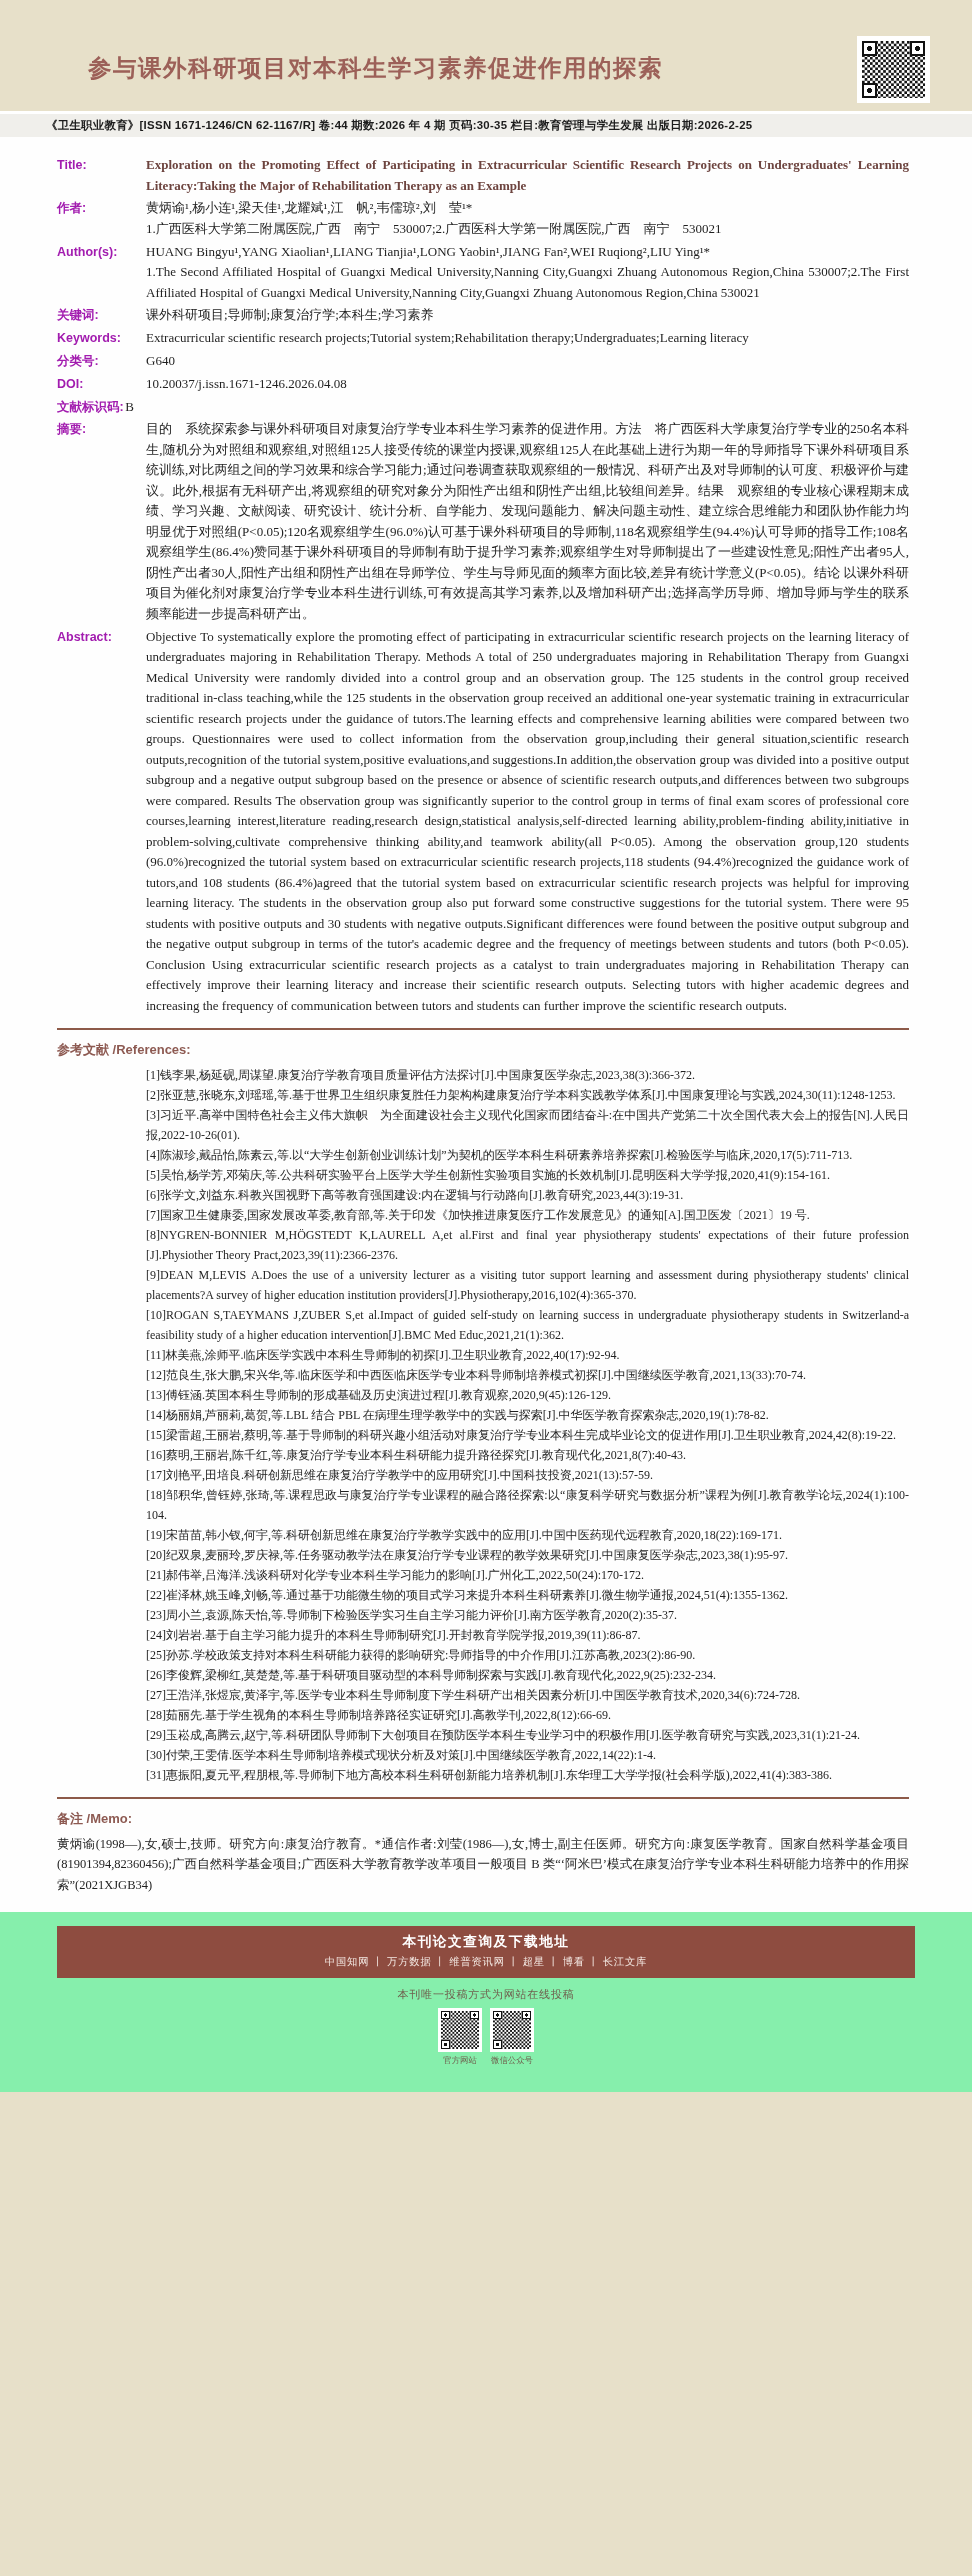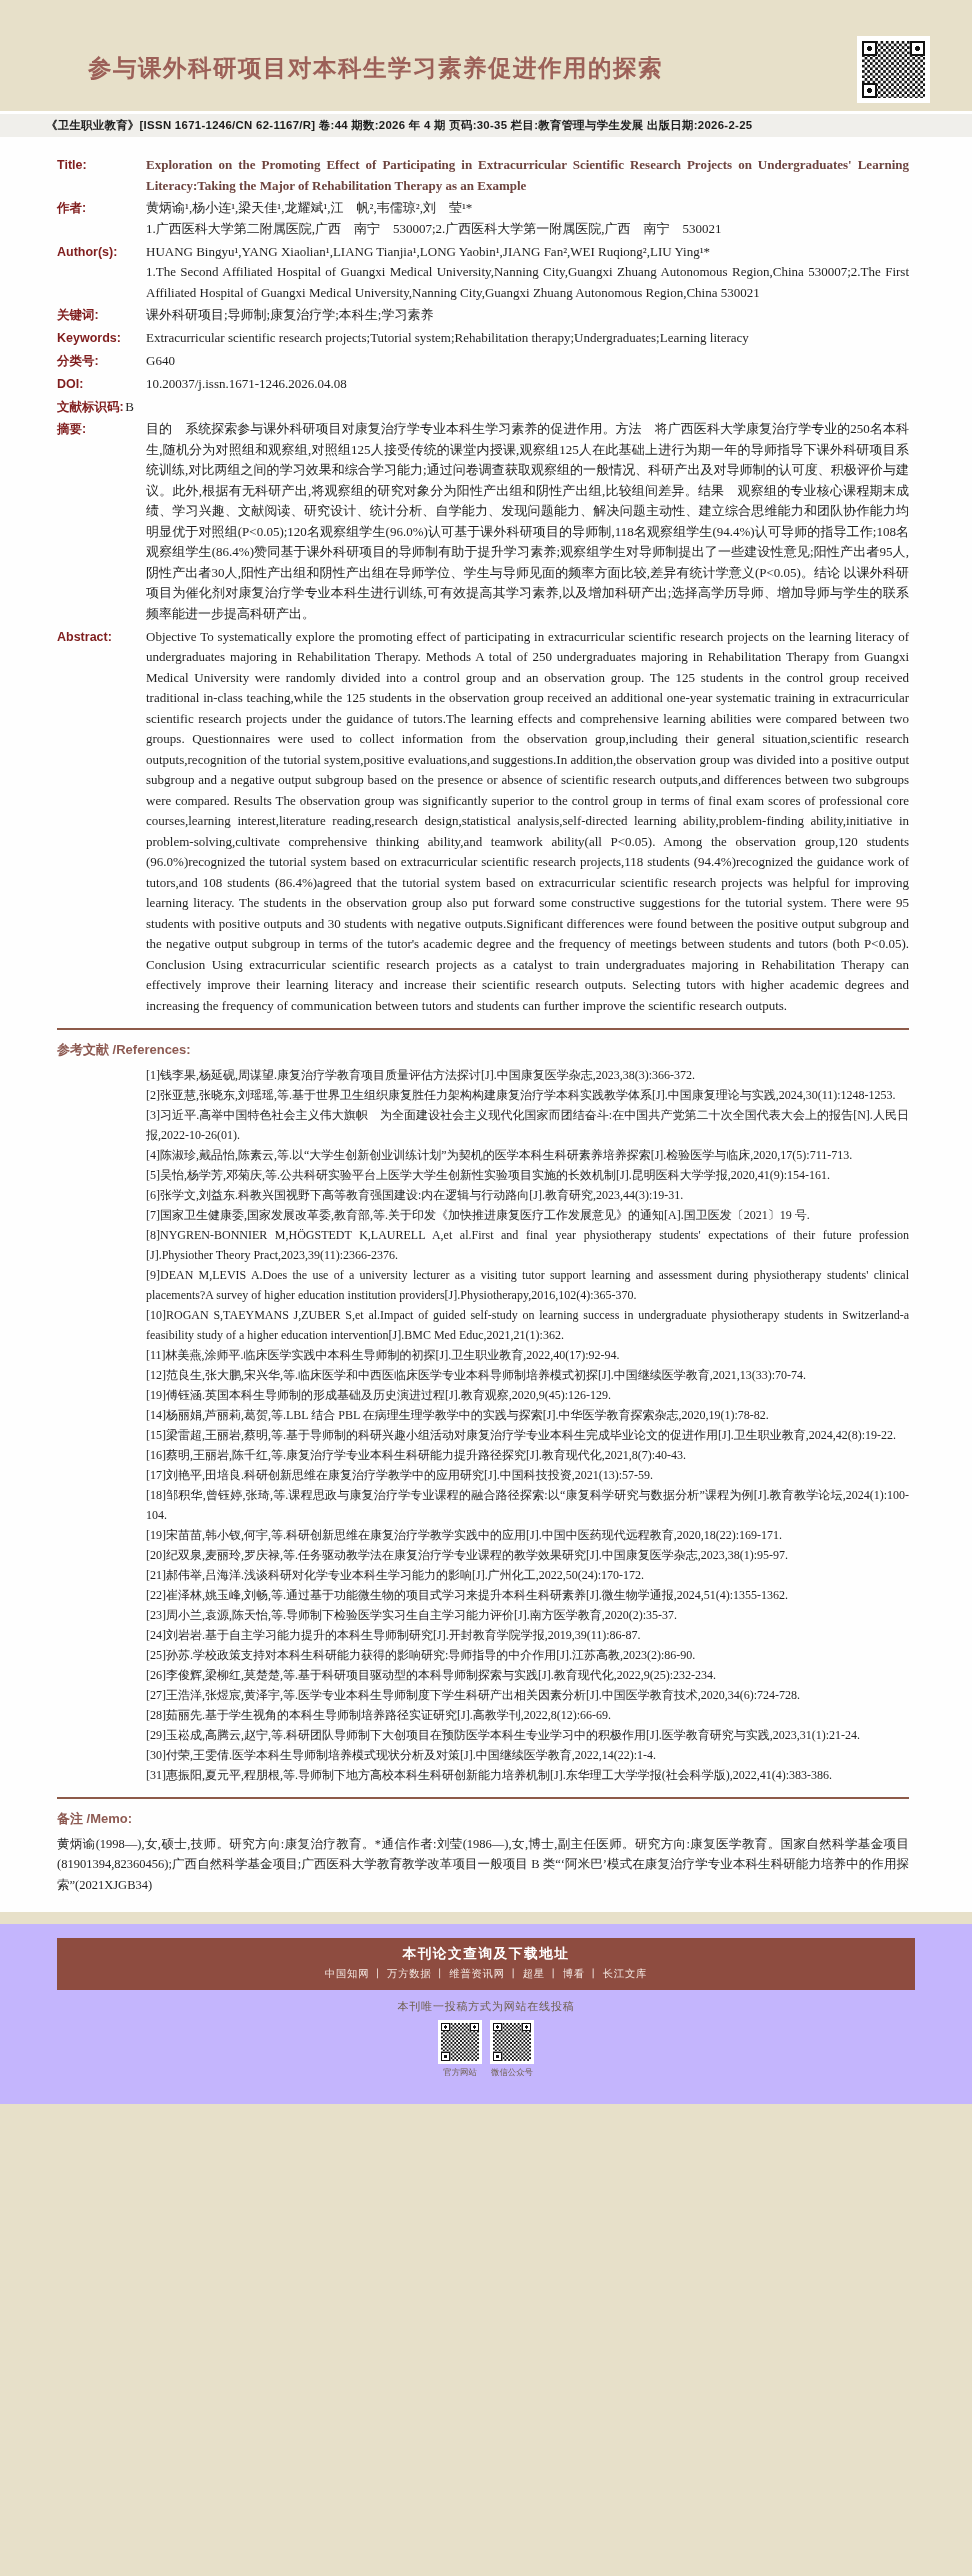--- a/index.html
+++ b/index.html
@@ -10,33 +10,33 @@
   .qr{position:relative;background:#fff;box-sizing:border-box;}
   .qr-inner{position:absolute;inset:4.6px;background-image:conic-gradient(#151515 25%,transparent 0 50%,#151515 0 75%,transparent 0);background-size:5.3px 5.3px;}
   .qr .f{position:absolute;width:11.4px;height:11.4px;border:2.3px solid #111;background:radial-gradient(circle,#111 33%,#fff 36%);}
   .qr .tl{top:4.6px;left:4.6px;} .qr .tr{top:4.6px;right:4.6px;} .qr .bl{bottom:4.6px;left:4.6px;}
   .qr-top{position:absolute;top:36px;right:42px;width:73px;height:67px;}
   
   .jbar{height:23px;background:#f0efeb;border-top:3.8px solid #fff;display:flex;align-items:center;padding-left:46px;font-family:"Liberation Sans","DejaVu Sans",sans-serif;font-weight:bold;font-size:11.4px;letter-spacing:0.3px;color:#1c1c1c;white-space:nowrap;}
   
   .content{background:#fefefe;padding:18px 63px 16.7px 57px;}
   .row{display:flex;margin:0 0 2.3px 0;font-size:13px;line-height:20.5px;}
-  .lbl{flex:none;width:89px;font-family:"Liberation Sans","DejaVu Sans",sans-serif;font-weight:bold;color:#7f1d1d;font-size:12.5px;}
+  .lbl{flex:none;width:89px;font-family:"Liberation Sans","DejaVu Sans",sans-serif;font-weight:bold;color:#a21caf;font-size:12.5px;}
   .val{flex:1;text-align:justify;}
   .title-en{color:#6d443f;font-weight:bold;}
   .row-inline{display:block;font-size:13px;line-height:20.5px;margin-bottom:2.3px;}
   .row-inline .lbl{display:inline;width:auto;margin-right:1.5px;}
   .divider{height:2.3px;background:#8d5a49;border:none;margin:12px 0 9px 0;}
   
   .refs-lbl,.memo-lbl{font-family:"Liberation Sans","DejaVu Sans",sans-serif;font-weight:bold;color:#8d5a52;font-size:13px;line-height:21px;margin-bottom:4.6px;}
   .ref-list{list-style:none;margin:0;padding:0 0 0 89px;font-size:12px;line-height:20px;}
   .ref-list li{text-align:justify;}
   .memo p{margin:1.5px 0 0 0;font-size:12.5px;line-height:20.5px;text-align:justify;}
   
-  .ftr{background:#c4b5fd;padding:13.7px 57px 0 57px;margin-top:12px;}
+  .ftr{background:#86efac;padding:13.7px 57px 0 57px;}
   .band{background:#8e4c40;padding:6.8px 7.6px 8.4px 7.6px;text-align:center;color:#fff;}
   .band-title{font-family:"Liberation Sans","DejaVu Sans",sans-serif;font-weight:bold;font-size:13.7px;letter-spacing:1.5px;}
   .band-dbs{margin-top:4.6px;font-size:10.3px;letter-spacing:0.8px;color:#f4e8e2;}
   .ftr-note{margin-top:9px;text-align:center;font-size:11px;color:#6f604e;letter-spacing:0.8px;}
   .qr-row{margin-top:6px;display:flex;justify-content:center;gap:8px;padding-bottom:26px;}
   .qr-box{text-align:center;}
   .qr-sm{width:44px;height:44px;margin:0 auto;}
   .qr-sm .qr-inner{inset:3px;background-size:3.8px 3.8px;}
   .qr-sm .f{width:6.8px;height:6.8px;border-width:1.5px;}
   .qr-sm .tl{top:3px;left:3px;} .qr-sm .tr{top:3px;right:3px;} .qr-sm .bl{bottom:3px;left:3px;}
@@ -128,21 +128,21 @@
           <li class="ref-item">[3]习近平.高举中国特色社会主义伟大旗帜　为全面建设社会主义现代化国家而团结奋斗:在中国共产党第二十次全国代表大会上的报告[N].人民日报,2022-10-26(01).</li>
           <li class="ref-item">[4]陈淑珍,戴品怡,陈素云,等.以“大学生创新创业训练计划”为契机的医学本科生科研素养培养探索[J].检验医学与临床,2020,17(5):711-713.</li>
           <li class="ref-item">[5]吴怡,杨学芳,邓菊庆,等.公共科研实验平台上医学大学生创新性实验项目实施的长效机制[J].昆明医科大学学报,2020,41(9):154-161.</li>
           <li class="ref-item">[6]张学文,刘益东.科教兴国视野下高等教育强国建设:内在逻辑与行动路向[J].教育研究,2023,44(3):19-31.</li>
           <li class="ref-item">[7]国家卫生健康委,国家发展改革委,教育部,等.关于印发《加快推进康复医疗工作发展意见》的通知[A].国卫医发〔2021〕19 号.</li>
           <li class="ref-item">[8]NYGREN-BONNIER M,HÖGSTEDT K,LAURELL A,et al.First and final year physiotherapy students' expectations of their future profession [J].Physiother Theory Pract,2023,39(11):2366-2376.</li>
           <li class="ref-item">[9]DEAN M,LEVIS A.Does the use of a university lecturer as a visiting tutor support learning and assessment during physiotherapy students' clinical placements?A survey of higher education institution providers[J].Physiotherapy,2016,102(4):365-370.</li>
           <li class="ref-item">[10]ROGAN S,TAEYMANS J,ZUBER S,et al.Impact of guided self-study on learning success in undergraduate physiotherapy students in Switzerland-a feasibility study of a higher education intervention[J].BMC Med Educ,2021,21(1):362.</li>
           <li class="ref-item">[11]林美燕,涂师平.临床医学实践中本科生导师制的初探[J].卫生职业教育,2022,40(17):92-94.</li>
           <li class="ref-item">[12]范良生,张大鹏,宋兴华,等.临床医学和中西医临床医学专业本科导师制培养模式初探[J].中国继续医学教育,2021,13(33):70-74.</li>
-          <li class="ref-item">[19]傅钰涵.英国本科生导师制的形成基础及历史演进过程[J].教育观察,2020,9(45):126-129.</li>
+          <li class="ref-item">[13]傅钰涵.英国本科生导师制的形成基础及历史演进过程[J].教育观察,2020,9(45):126-129.</li>
           <li class="ref-item">[14]杨丽娟,芦丽莉,葛贺,等.LBL 结合 PBL 在病理生理学教学中的实践与探索[J].中华医学教育探索杂志,2020,19(1):78-82.</li>
           <li class="ref-item">[15]梁雷超,王丽岩,蔡明,等.基于导师制的科研兴趣小组活动对康复治疗学专业本科生完成毕业论文的促进作用[J].卫生职业教育,2024,42(8):19-22.</li>
           <li class="ref-item">[16]蔡明,王丽岩,陈千红,等.康复治疗学专业本科生科研能力提升路径探究[J].教育现代化,2021,8(7):40-43.</li>
           <li class="ref-item">[17]刘艳平,田培良.科研创新思维在康复治疗学教学中的应用研究[J].中国科技投资,2021(13):57-59.</li>
           <li class="ref-item">[18]邹积华,曾钰婷,张琦,等.课程思政与康复治疗学专业课程的融合路径探索:以“康复科学研究与数据分析”课程为例[J].教育教学论坛,2024(1):100-104.</li>
           <li class="ref-item">[19]宋苗苗,韩小钗,何宇,等.科研创新思维在康复治疗学教学实践中的应用[J].中国中医药现代远程教育,2020,18(22):169-171.</li>
           <li class="ref-item">[20]纪双泉,麦丽玲,罗庆禄,等.任务驱动教学法在康复治疗学专业课程的教学效果研究[J].中国康复医学杂志,2023,38(1):95-97.</li>
           <li class="ref-item">[21]郝伟举,吕海洋.浅谈科研对化学专业本科生学习能力的影响[J].广州化工,2022,50(24):170-172.</li>
           <li class="ref-item">[22]崔泽林,姚玉峰,刘畅,等.通过基于功能微生物的项目式学习来提升本科生科研素养[J].微生物学通报,2024,51(4):1355-1362.</li>
           <li class="ref-item">[23]周小兰,袁源,陈天怡,等.导师制下检验医学实习生自主学习能力评价[J].南方医学教育,2020(2):35-37.</li>

